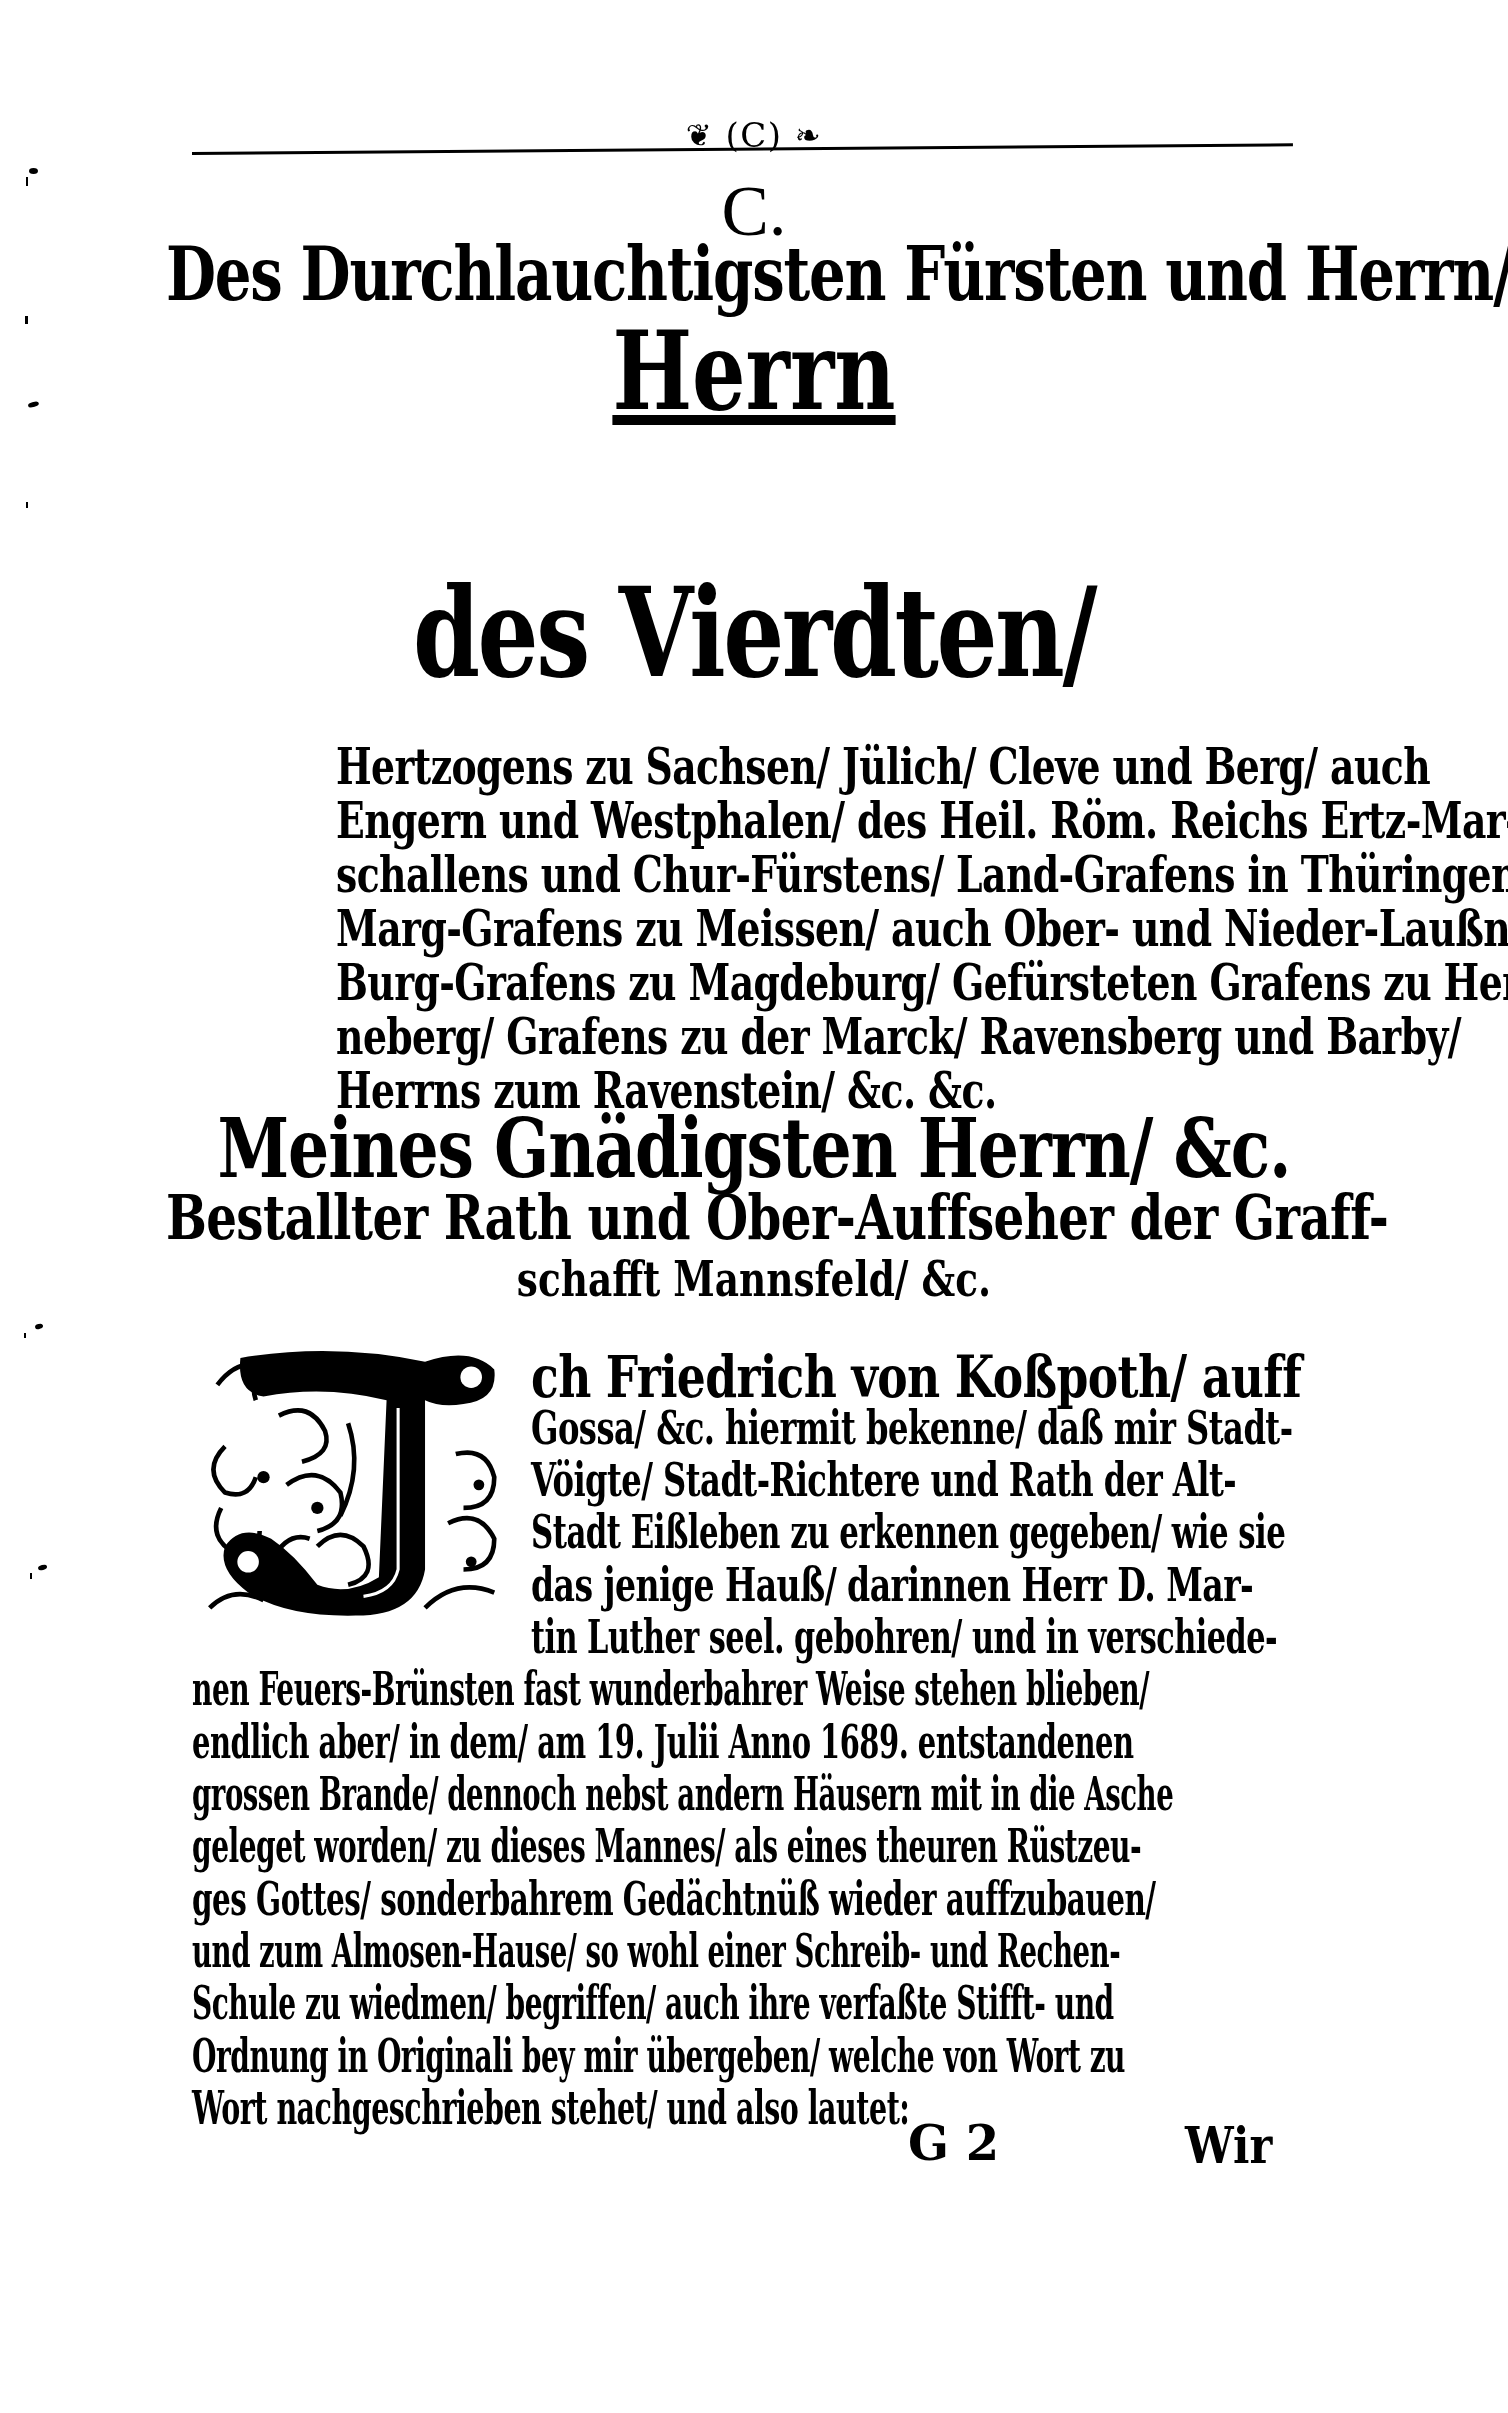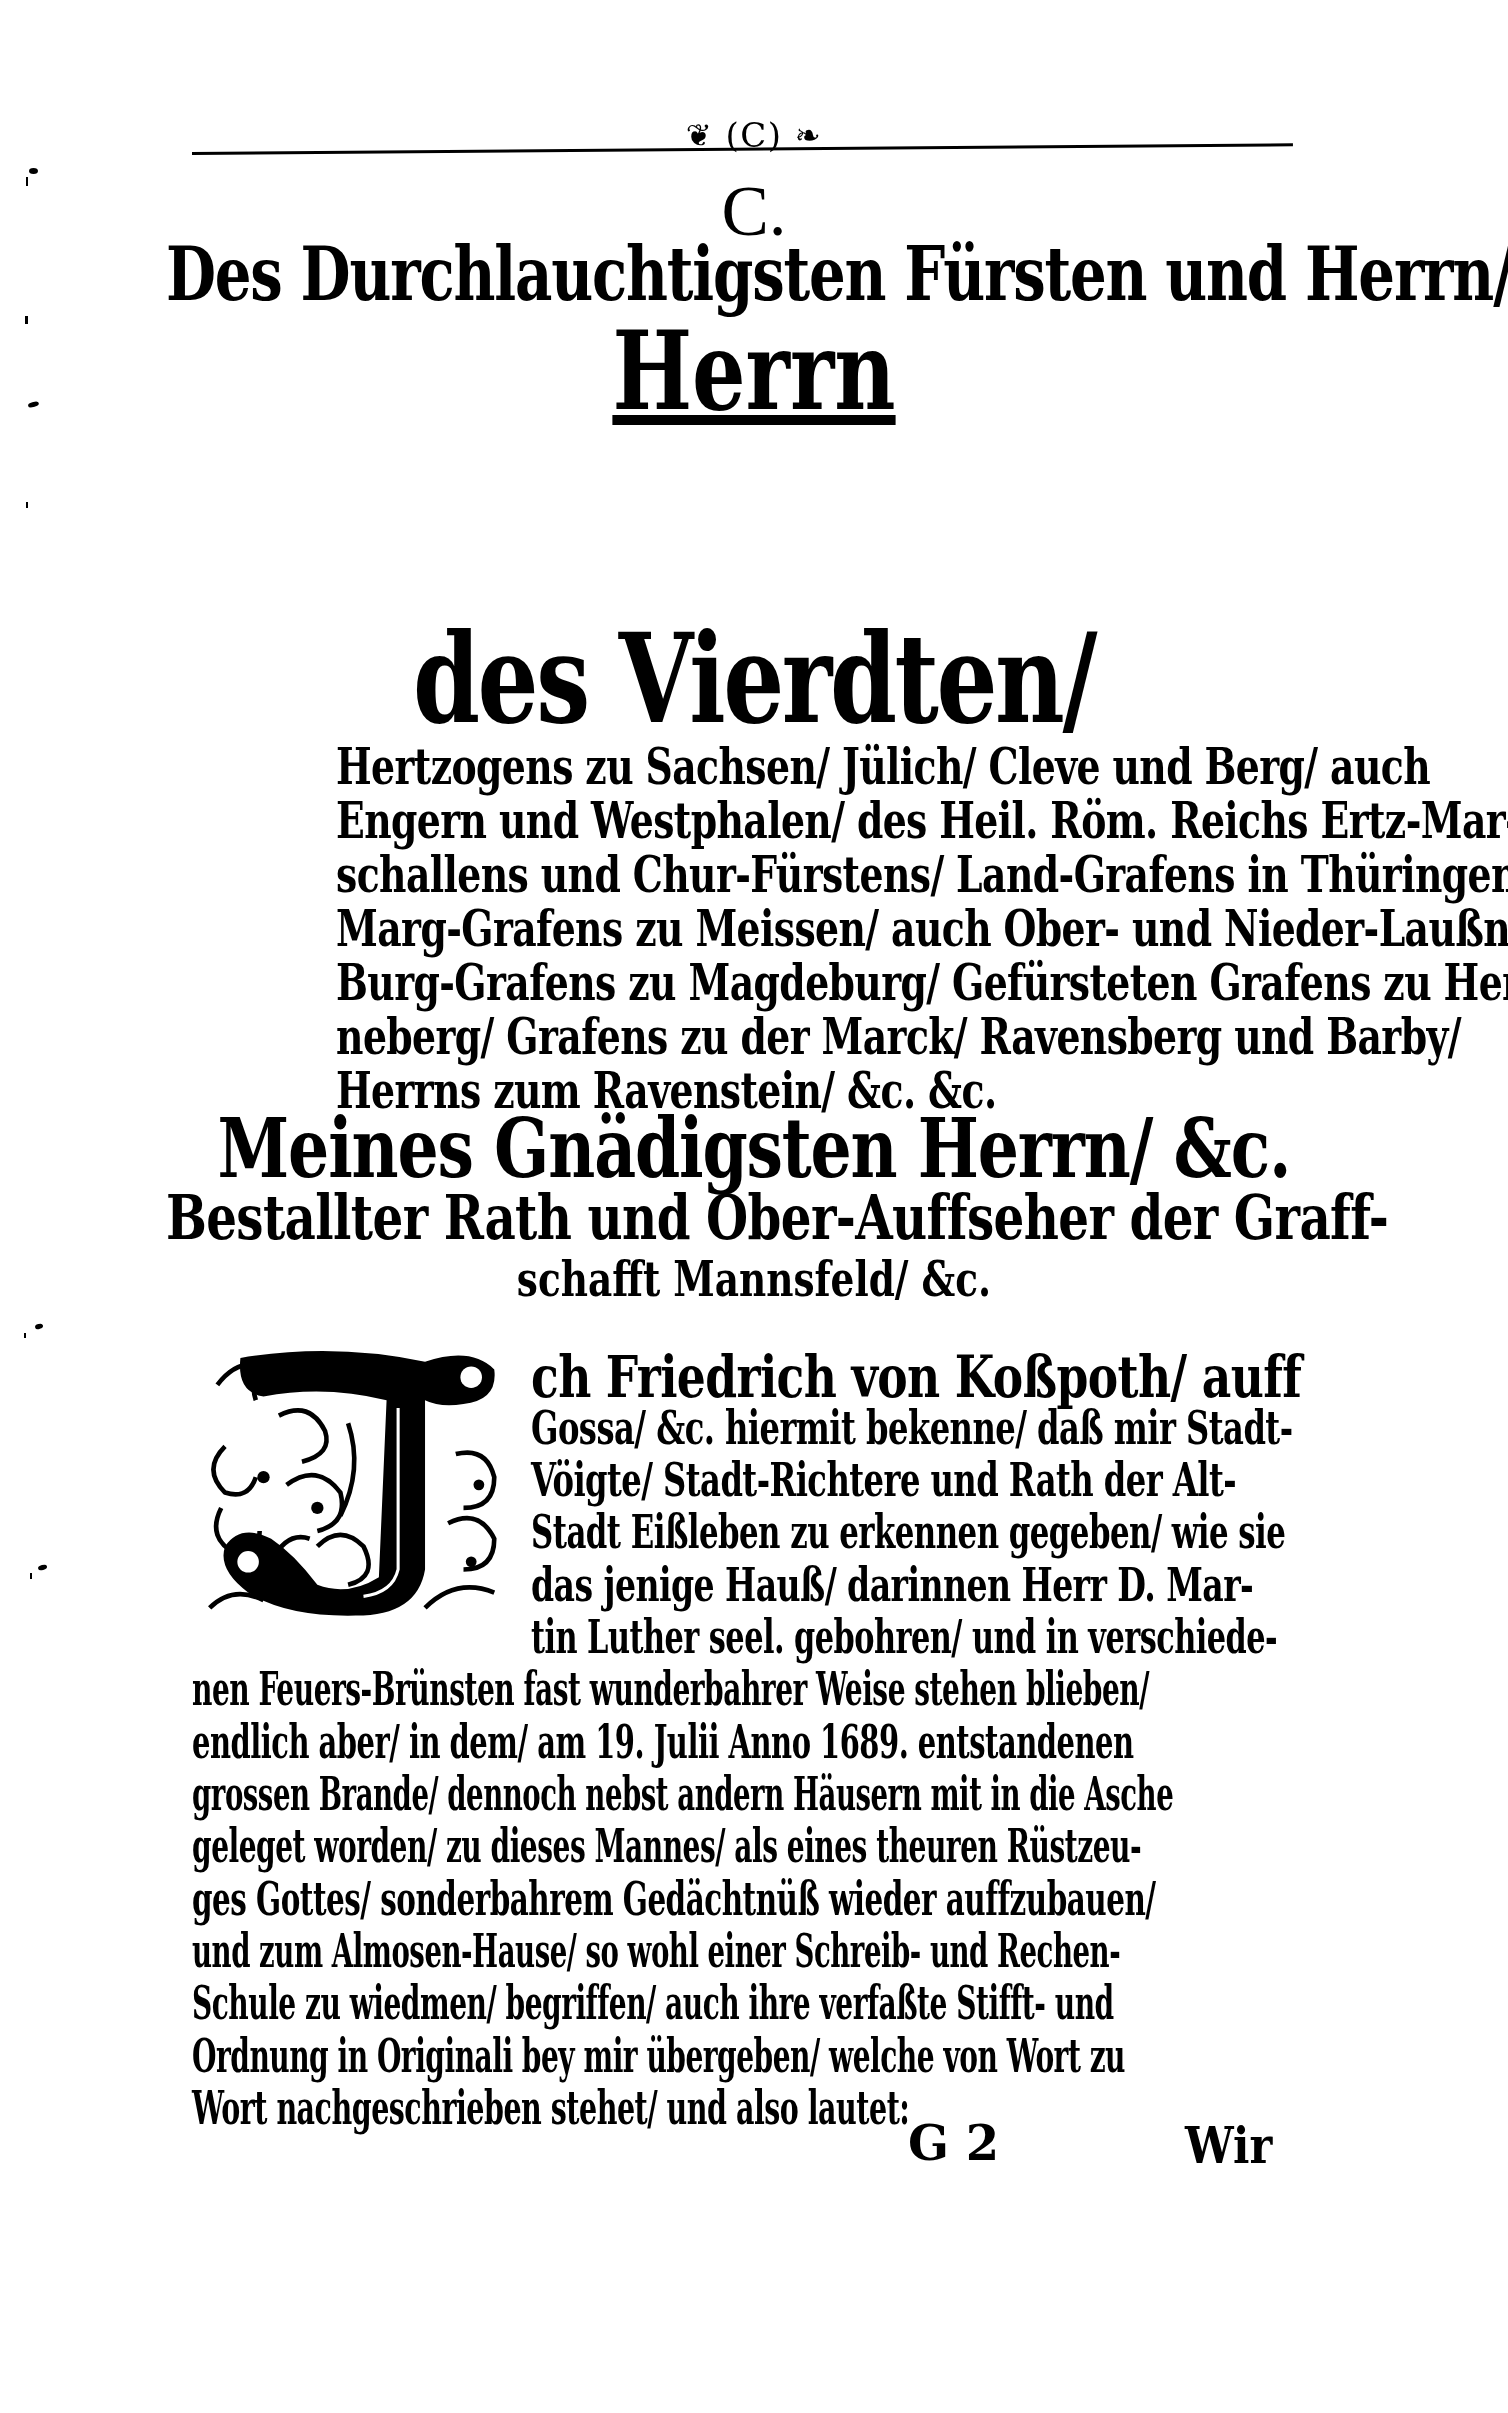--- a/index.html
+++ b/index.html
@@ -74,21 +74,21 @@
       font-size: 108px;
       text-decoration: underline;
     }
     .line-name {
       top: 408px;
       font-size: 192px;
       letter-spacing: -4.6px;
       line-height: 1;
     }
     .line-ordinal {
-      top: 618px;
+      top: 572px;
       font-size: 123px;
       letter-spacing: -3.1px;
       line-height: 1;
     }
     .titles {
       position: absolute;
       left: 192px;
       width: 1108px;
       top: 739px;
       text-align: left;

